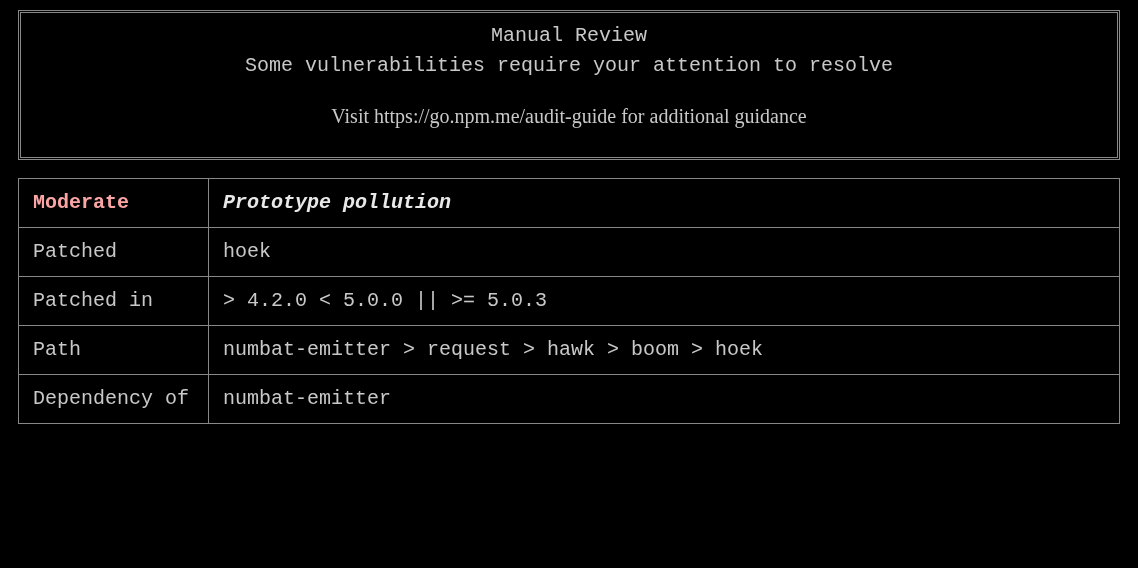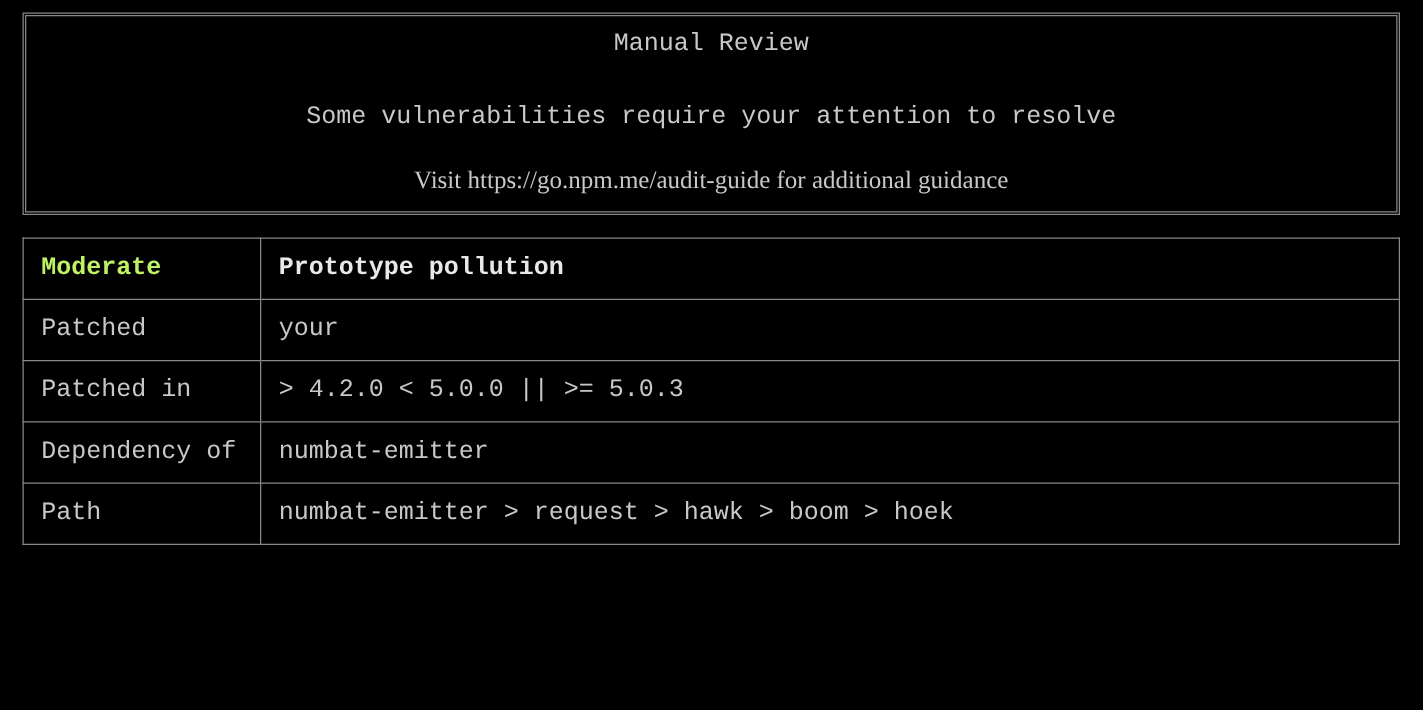--- a/index.html
+++ b/index.html
@@ -15,31 +15,30 @@
     padding: 0;
     width: 1138px;
     height: 568px;
     overflow: hidden;
   }
   .container {
     padding: 10px 18px;
   }
   .header-box {
     border: 3px double #888;
-    padding: 8px 12px 10px 12px;
+    padding: 8px 12px 26px 12px;
     text-align: center;
     line-height: 1.5;
     margin-bottom: 18px;
   }
   .header-title {
     color: #c8c8c8;
   }
   .header-sub {
     color: #c8c8c8;
-    margin-top: 28px;
   }
   .header-gap {
     height: 1em;
   }
   .header-guide {
     color: #c8c8c8;
     font-family: Liberation Serif, serif;
   }
   table {
     width: 100%;
@@ -50,26 +49,27 @@
     border: 1px solid #888;
     padding: 12px 14px;
     vertical-align: middle;
     color: #c8c8c8;
     line-height: 1.2;
   }
   td.label-col {
     width: 190px;
   }
   .severity {
-    color: #bef264;
+    color: #fca5a5;
     font-weight: bold;
   }
   .vuln-title {
     color: #e8e8e8;
     font-weight: bold;
+    font-style: italic;
   }
 </style>
 </head>
 <body>
 
 <div class="container">
 
   <div class="header-box">
     <div class="header-title">Manual Review</div>
     <div class="header-sub">Some vulnerabilities require your attention to resolve</div>
@@ -78,30 +78,30 @@
   </div>
 
   <table>
     <tbody id="vuln-body">
         <tr>
           <td class="label-col"><span class="severity">Moderate</span></td>
           <td><span class="vuln-title">Prototype pollution</span></td>
         </tr>
         <tr>
           <td class="label-col">Patched</td>
-          <td>your</td>
+          <td>hoek</td>
         </tr>
         <tr>
           <td class="label-col">Patched in</td>
           <td>&gt; 4.2.0 &lt; 5.0.0 || &gt;= 5.0.3</td>
         </tr>
         <tr>
+          <td class="label-col">Path</td>
+          <td>numbat-emitter &gt; request &gt; hawk &gt; boom &gt; hoek</td>
+        </tr>
+        <tr>
           <td class="label-col">Dependency of</td>
           <td>numbat-emitter</td>
-        </tr>
-        <tr>
-          <td class="label-col">Path</td>
-          <td>numbat-emitter &gt; request &gt; hawk &gt; boom &gt; hoek</td>
         </tr>
       </tbody>
   </table>
 
 </div>
 
 </body></html>

